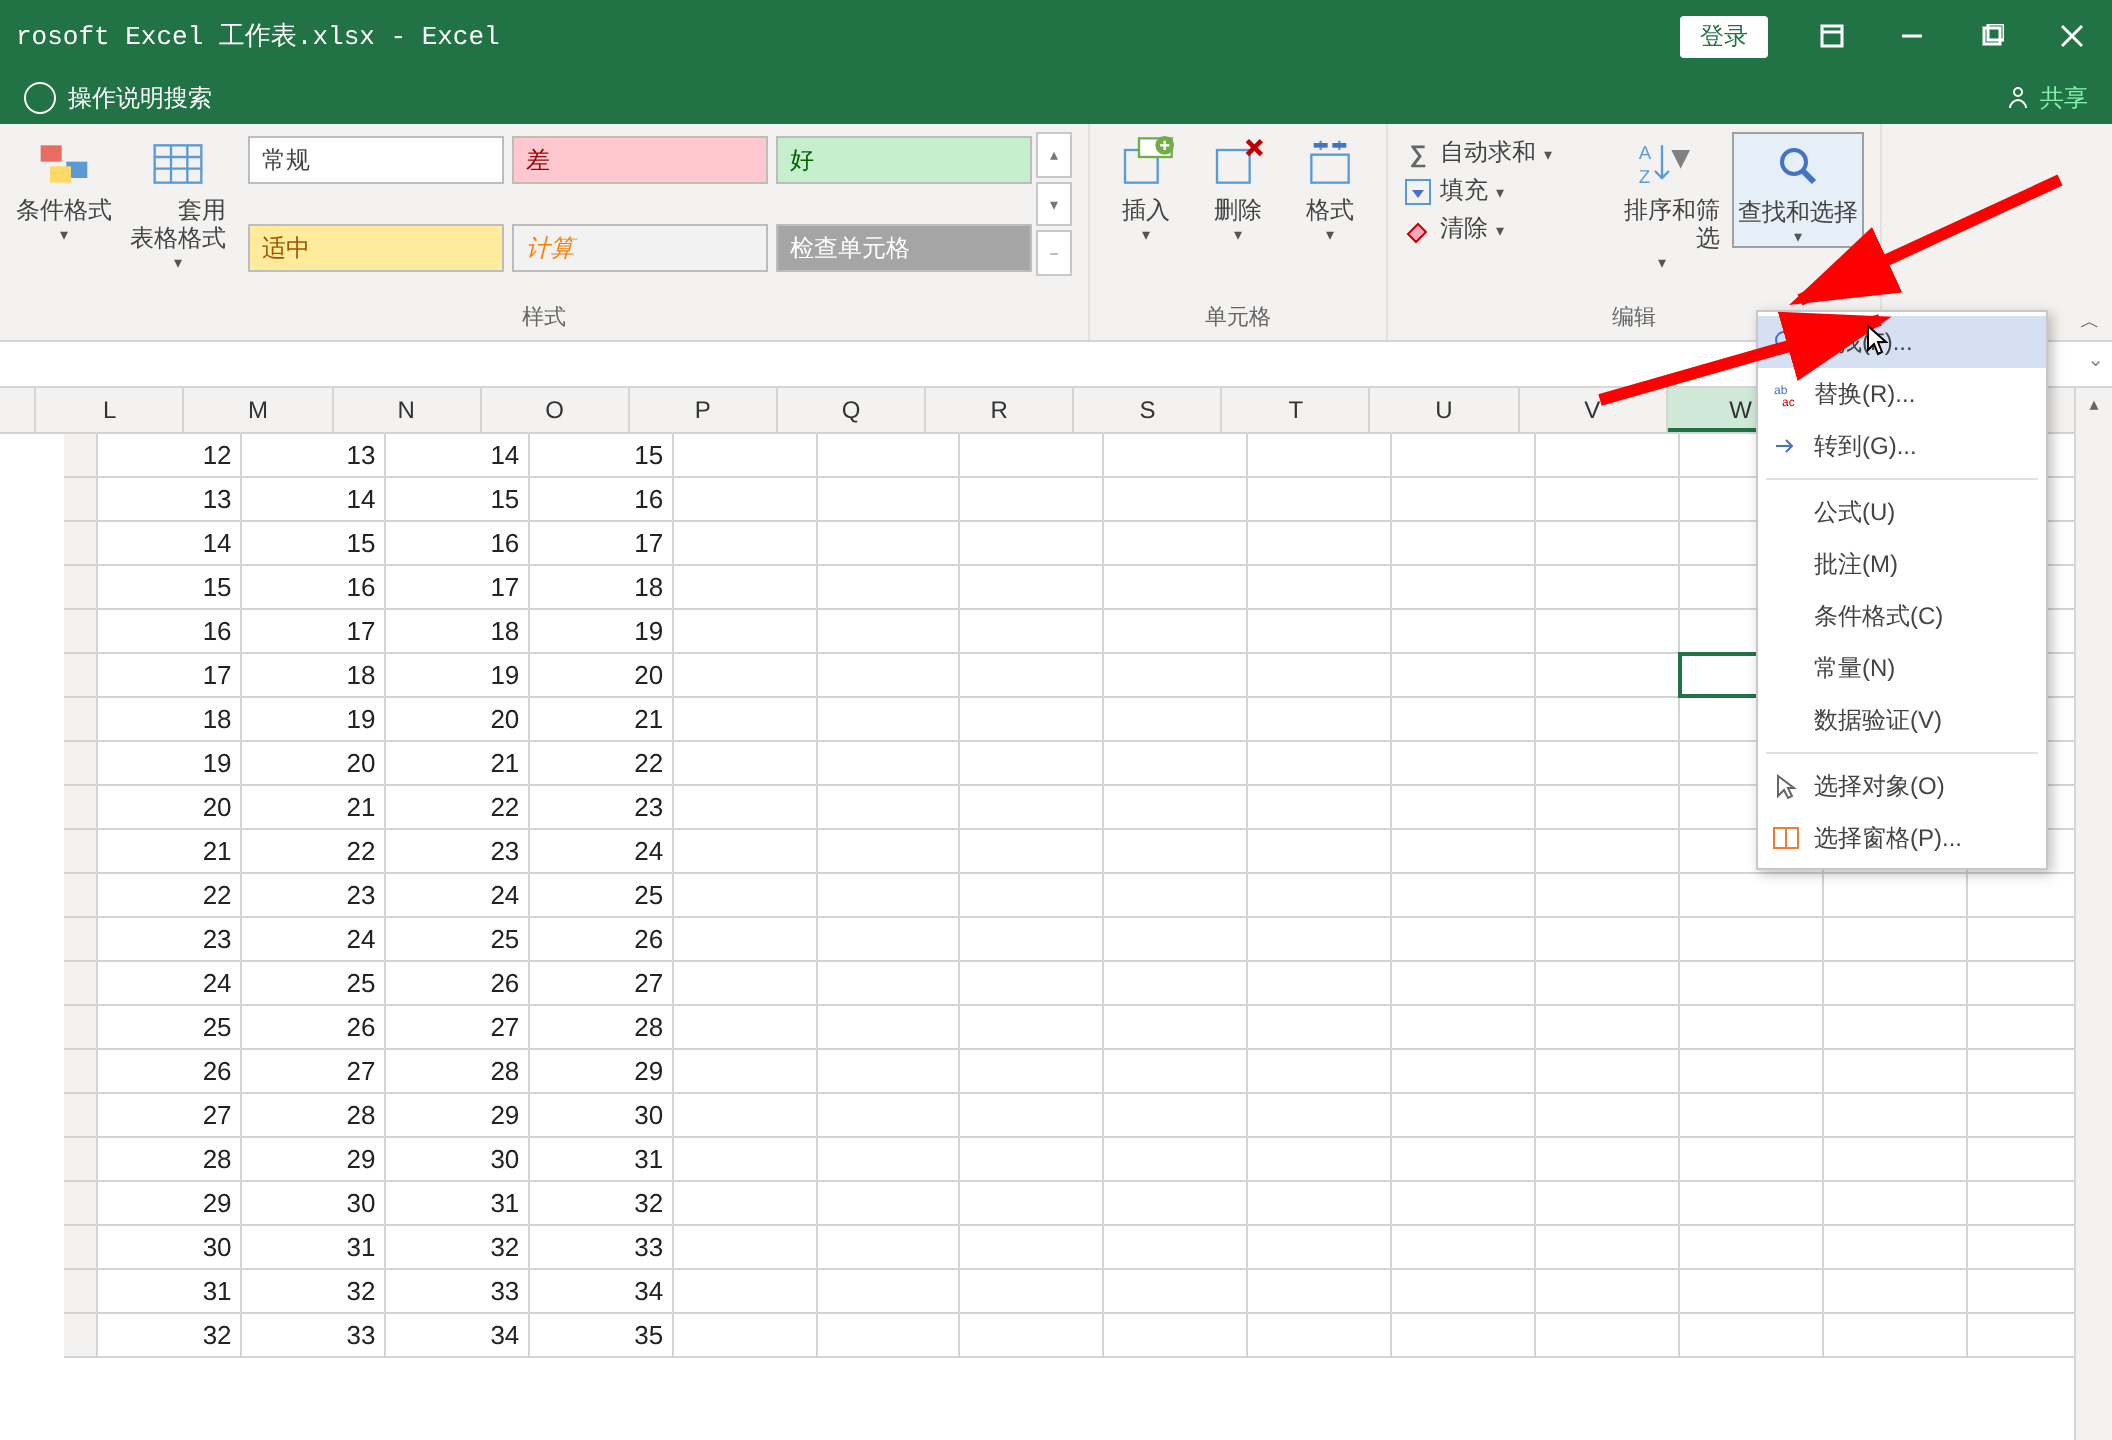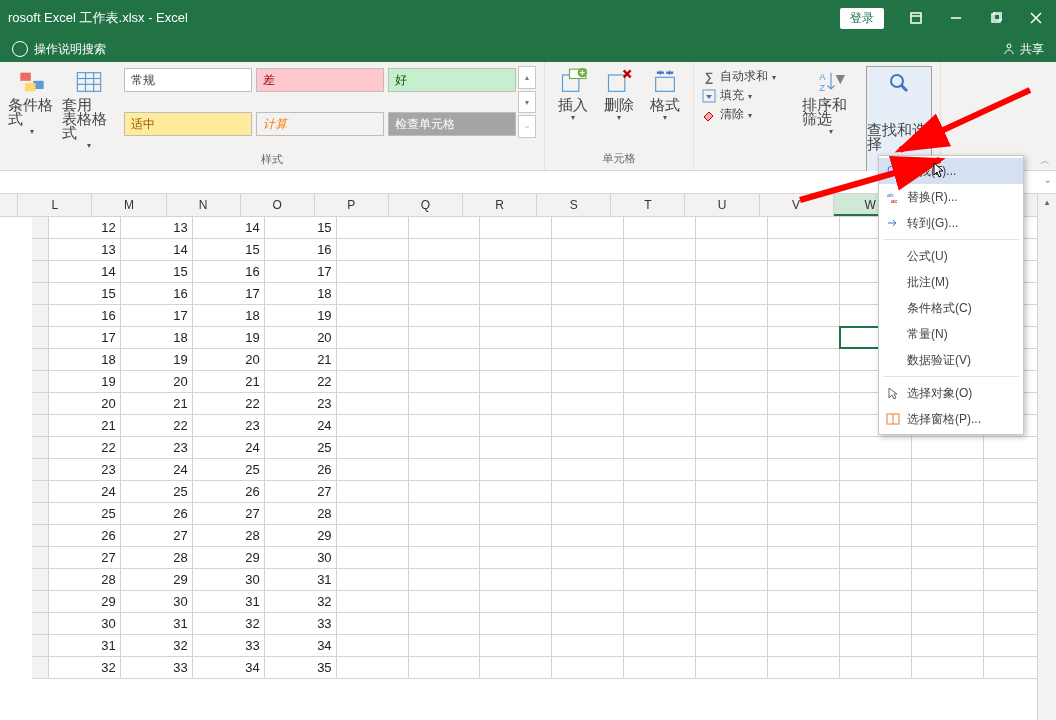--- a/index.html
+++ b/index.html
@@ -1,34 +1,34 @@
 <!DOCTYPE html>
 <html><head>
 <meta charset="utf-8">
 <style>
 html,body{margin:0;padding:0;font-family:"Microsoft YaHei","Segoe UI",sans-serif;font-size:12px;color:#444;background:#fff;overflow:hidden;width:1056px;height:720px;}
 .titlebar{height:36px;background:#217346;display:flex;align-items:center;color:#fff;justify-content:space-between;}
-.titlebar .title{padding-left:8px;font-size:13px;white-space:nowrap;}
+.titlebar .title{padding-left:8px;font-size:13px;white-space:nowrap;font-family:Liberation Mono, monospace;}
 .titlebar .wbtns{display:flex;align-items:center;gap:0;height:100%;}
 .wbtn{width:40px;height:100%;display:flex;align-items:center;justify-content:center;color:#fff;font-size:12px;}
 .wbtn svg{width:12px;height:12px;stroke:#fff;stroke-width:1.5;fill:none;}
 .signin{background:#fff;color:#217346;padding:2px 10px;margin-right:12px;border-radius:2px;font-size:12px;}
 .help-row{height:26px;background:#217346;display:flex;align-items:center;justify-content:space-between;padding:0 12px;}
 .help-left{display:flex;align-items:center;gap:6px;color:#fff;}
 .help-left .bulb{width:14px;height:14px;border:1px solid #fff;border-radius:50%;}
-.share{display:flex;align-items:center;gap:4px;color:#ffffff;}
+.share{display:flex;align-items:center;gap:4px;color:#86efac;}
 .share svg{width:14px;height:14px;stroke:#fff;fill:none;}
 .ribbon{height:108px;background:#f3f2f1;display:flex;border-bottom:1px solid #d6d6d6;position:relative;}
 .ribbon-collapse{position:absolute;right:6px;bottom:2px;color:#666;font-size:10px;}
 .group{display:flex;flex-direction:column;align-items:center;border-right:1px solid #e1e1e1;padding:4px 8px 0 8px;}
 .group-body{display:flex;align-items:flex-start;gap:6px;flex:1;}
 .group-label{font-size:11px;color:#666;padding:2px 0 4px;}
 .bigbtn{display:flex;flex-direction:column;align-items:center;justify-content:center;width:54px;padding-top:2px;}
 .bigbtn .ico{width:28px;height:28px;display:flex;align-items:center;justify-content:center;margin-bottom:2px;}
-.bigbtn .lab{font-size:15px;text-align:left;line-height:14px;}
+.bigbtn .lab{font-size:12px;text-align:right;line-height:14px;}
 .dd{font-size:8px;color:#555;margin-top:1px;}
 .styles-gallery{display:flex;gap:20px;flex-direction:column;padding:2px;}
 .styles-row{display:flex;gap:4px;}
 .style-cell{width:114px;height:22px;border:1px solid #bdbdbd;display:flex;align-items:center;padding:0 6px;font-size:12px;}
 .style-normal{background:#fff;}
 .style-bad{background:#ffc7ce;color:#9c0006;}
 .style-good{background:#c6efce;color:#006100;}
 .style-neutral{background:#ffeb9c;color:#9c5700;}
 .style-calc{background:#f2f2f2;color:#fa7d00;font-style:italic;}
 .style-check{background:#a5a5a5;color:#fff;}
@@ -238,21 +238,21 @@
             <svg viewBox="0 0 24 24">
               <text x="2" y="10" font-size="8" fill="#5b9bd5">A</text>
               <text x="2" y="20" font-size="8" fill="#5b9bd5">Z</text>
               <path d="M12 4 L12 18 M9 15 L12 18 L15 15" stroke="#5b9bd5" fill="none"></path>
               <path d="M16 6 L24 6 L20 14 Z" fill="#808080"></path>
             </svg>
           </div>
         <div class="lab">排序和筛选</div>
         <div class="dd">▾</div>
       </div>
-      <div class="bigbtn findbtn" style="width:64px;gap:24px;">
+      <div class="bigbtn findbtn" style="width:64px;">
         <div class="ico">
             <svg viewBox="0 0 24 24">
               <circle cx="10" cy="10" r="6" fill="none" stroke="#4472c4" stroke-width="2"></circle>
               <line x1="14" y1="14" x2="20" y2="20" stroke="#4472c4" stroke-width="3"></line>
             </svg>
           </div>
         <div class="lab">查找和选择</div>
         <div class="dd">▾</div>
       </div>
     </div>

